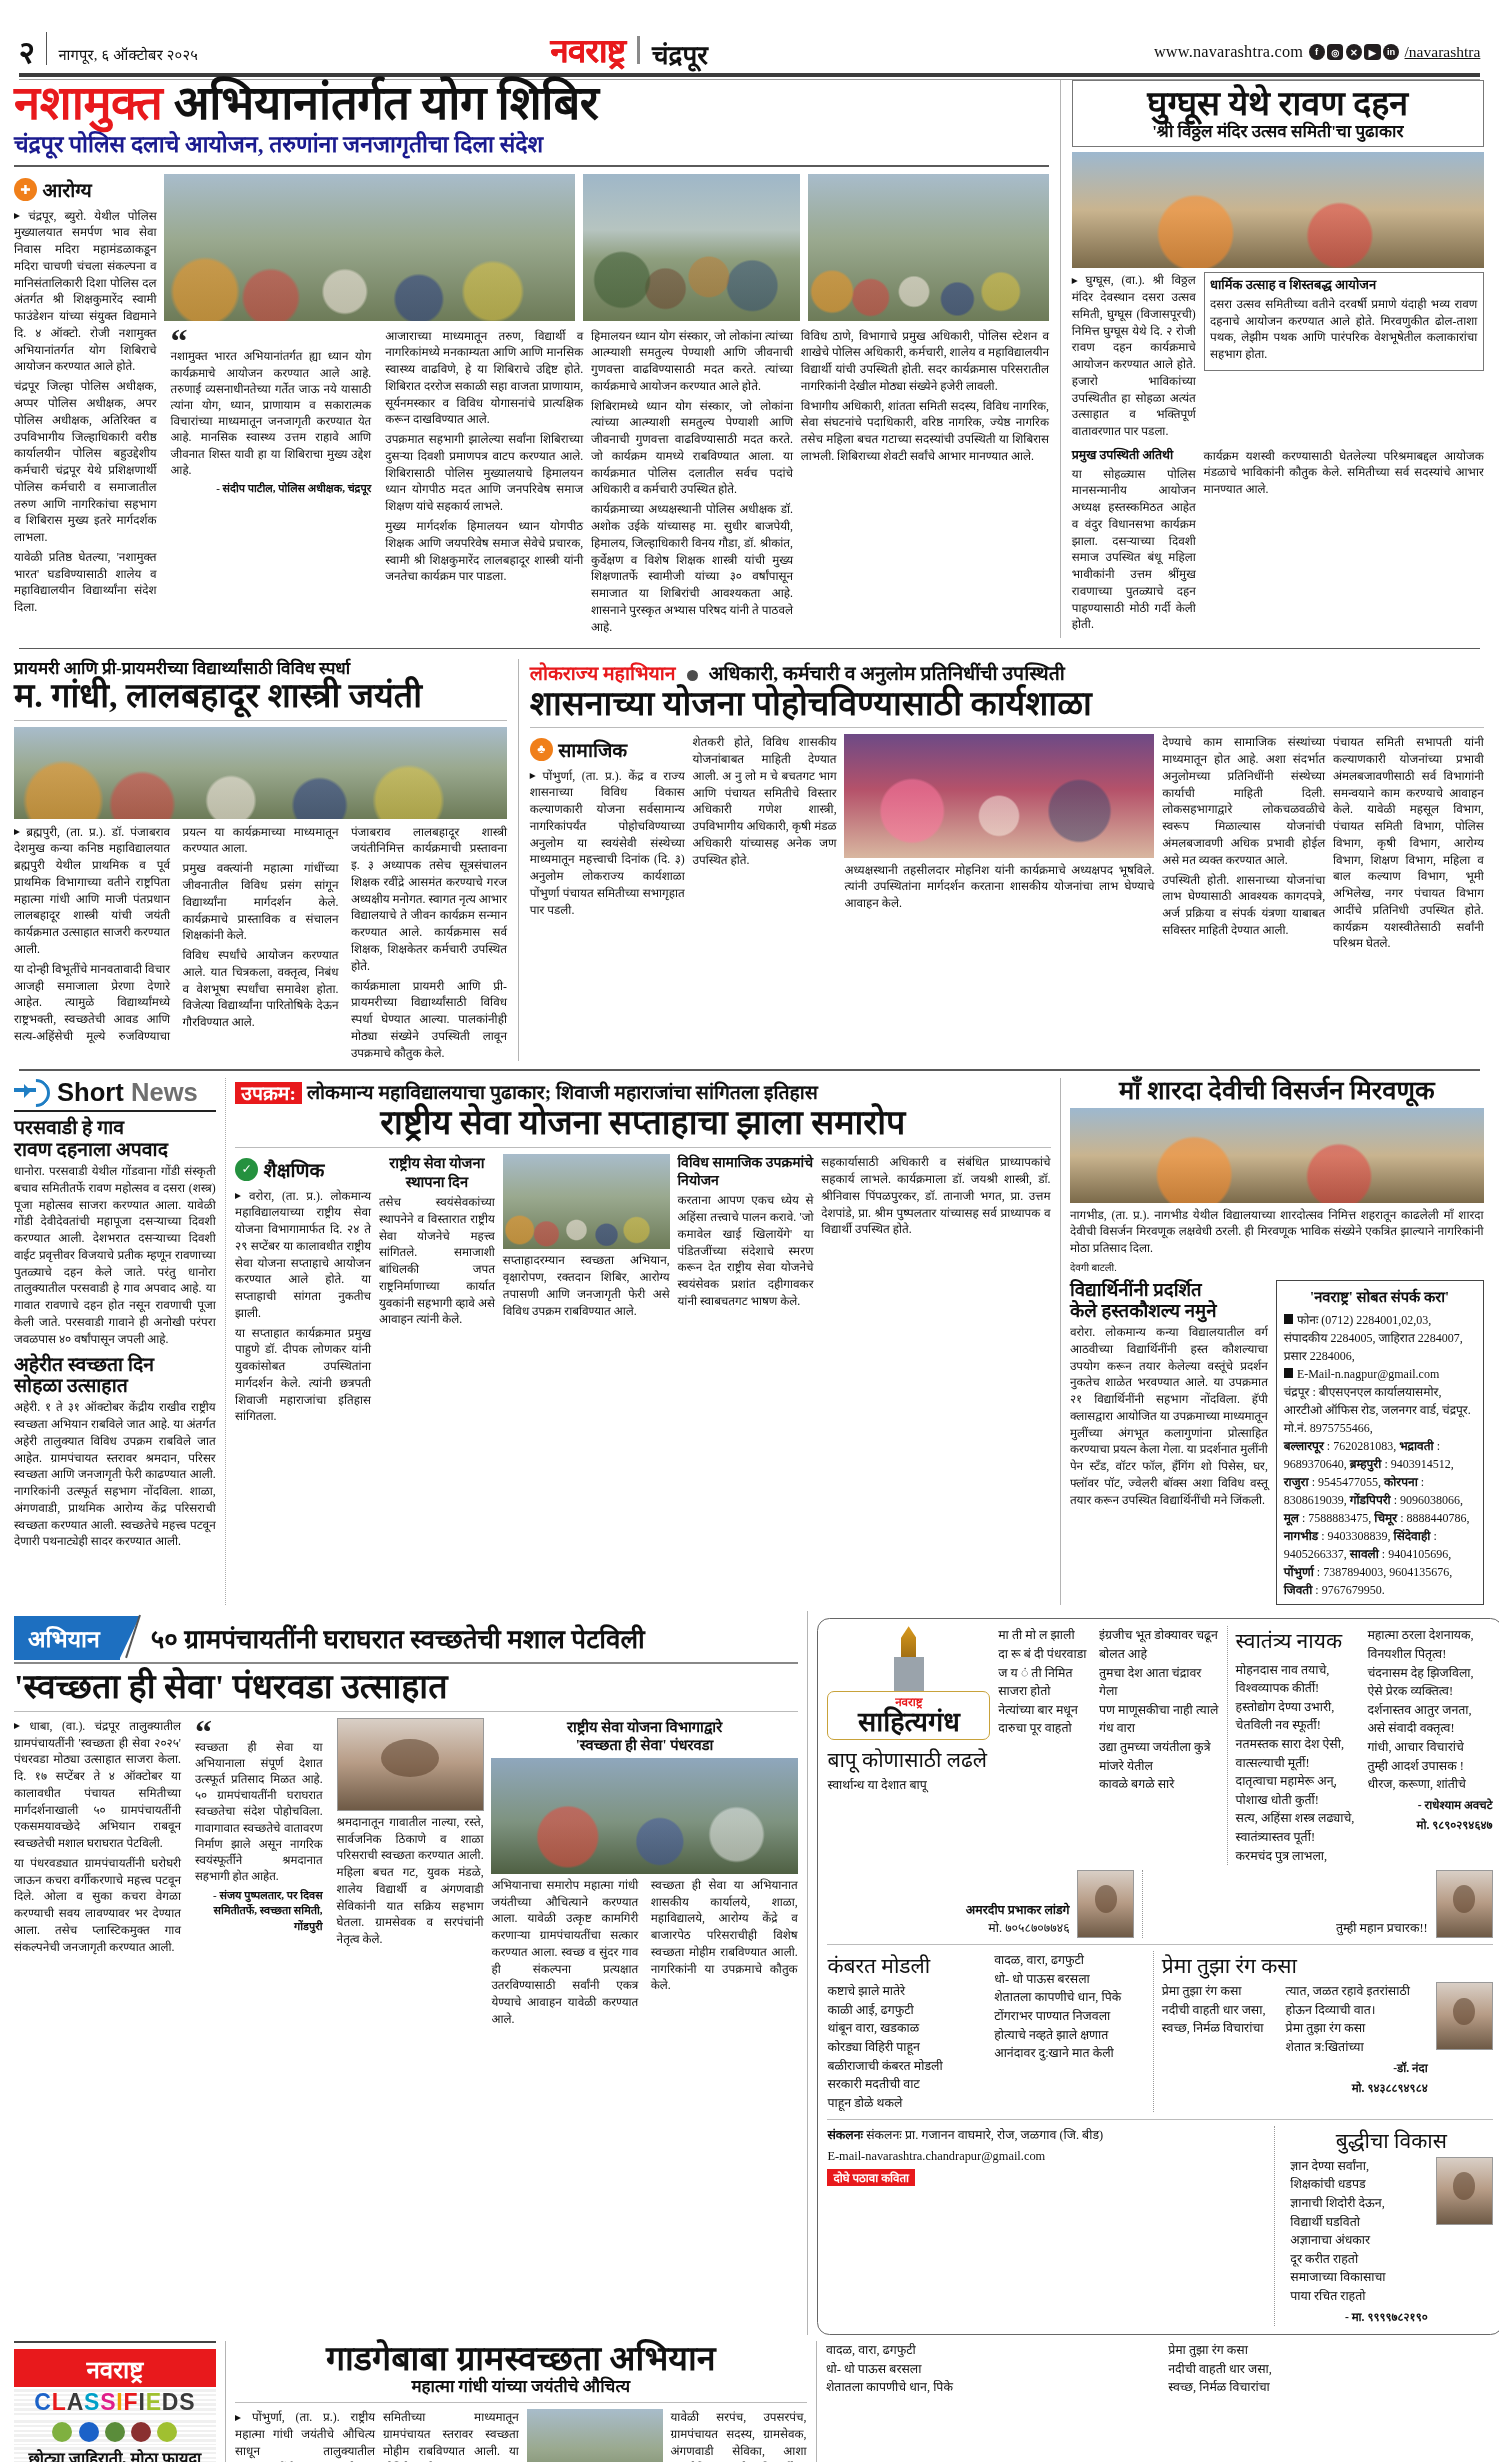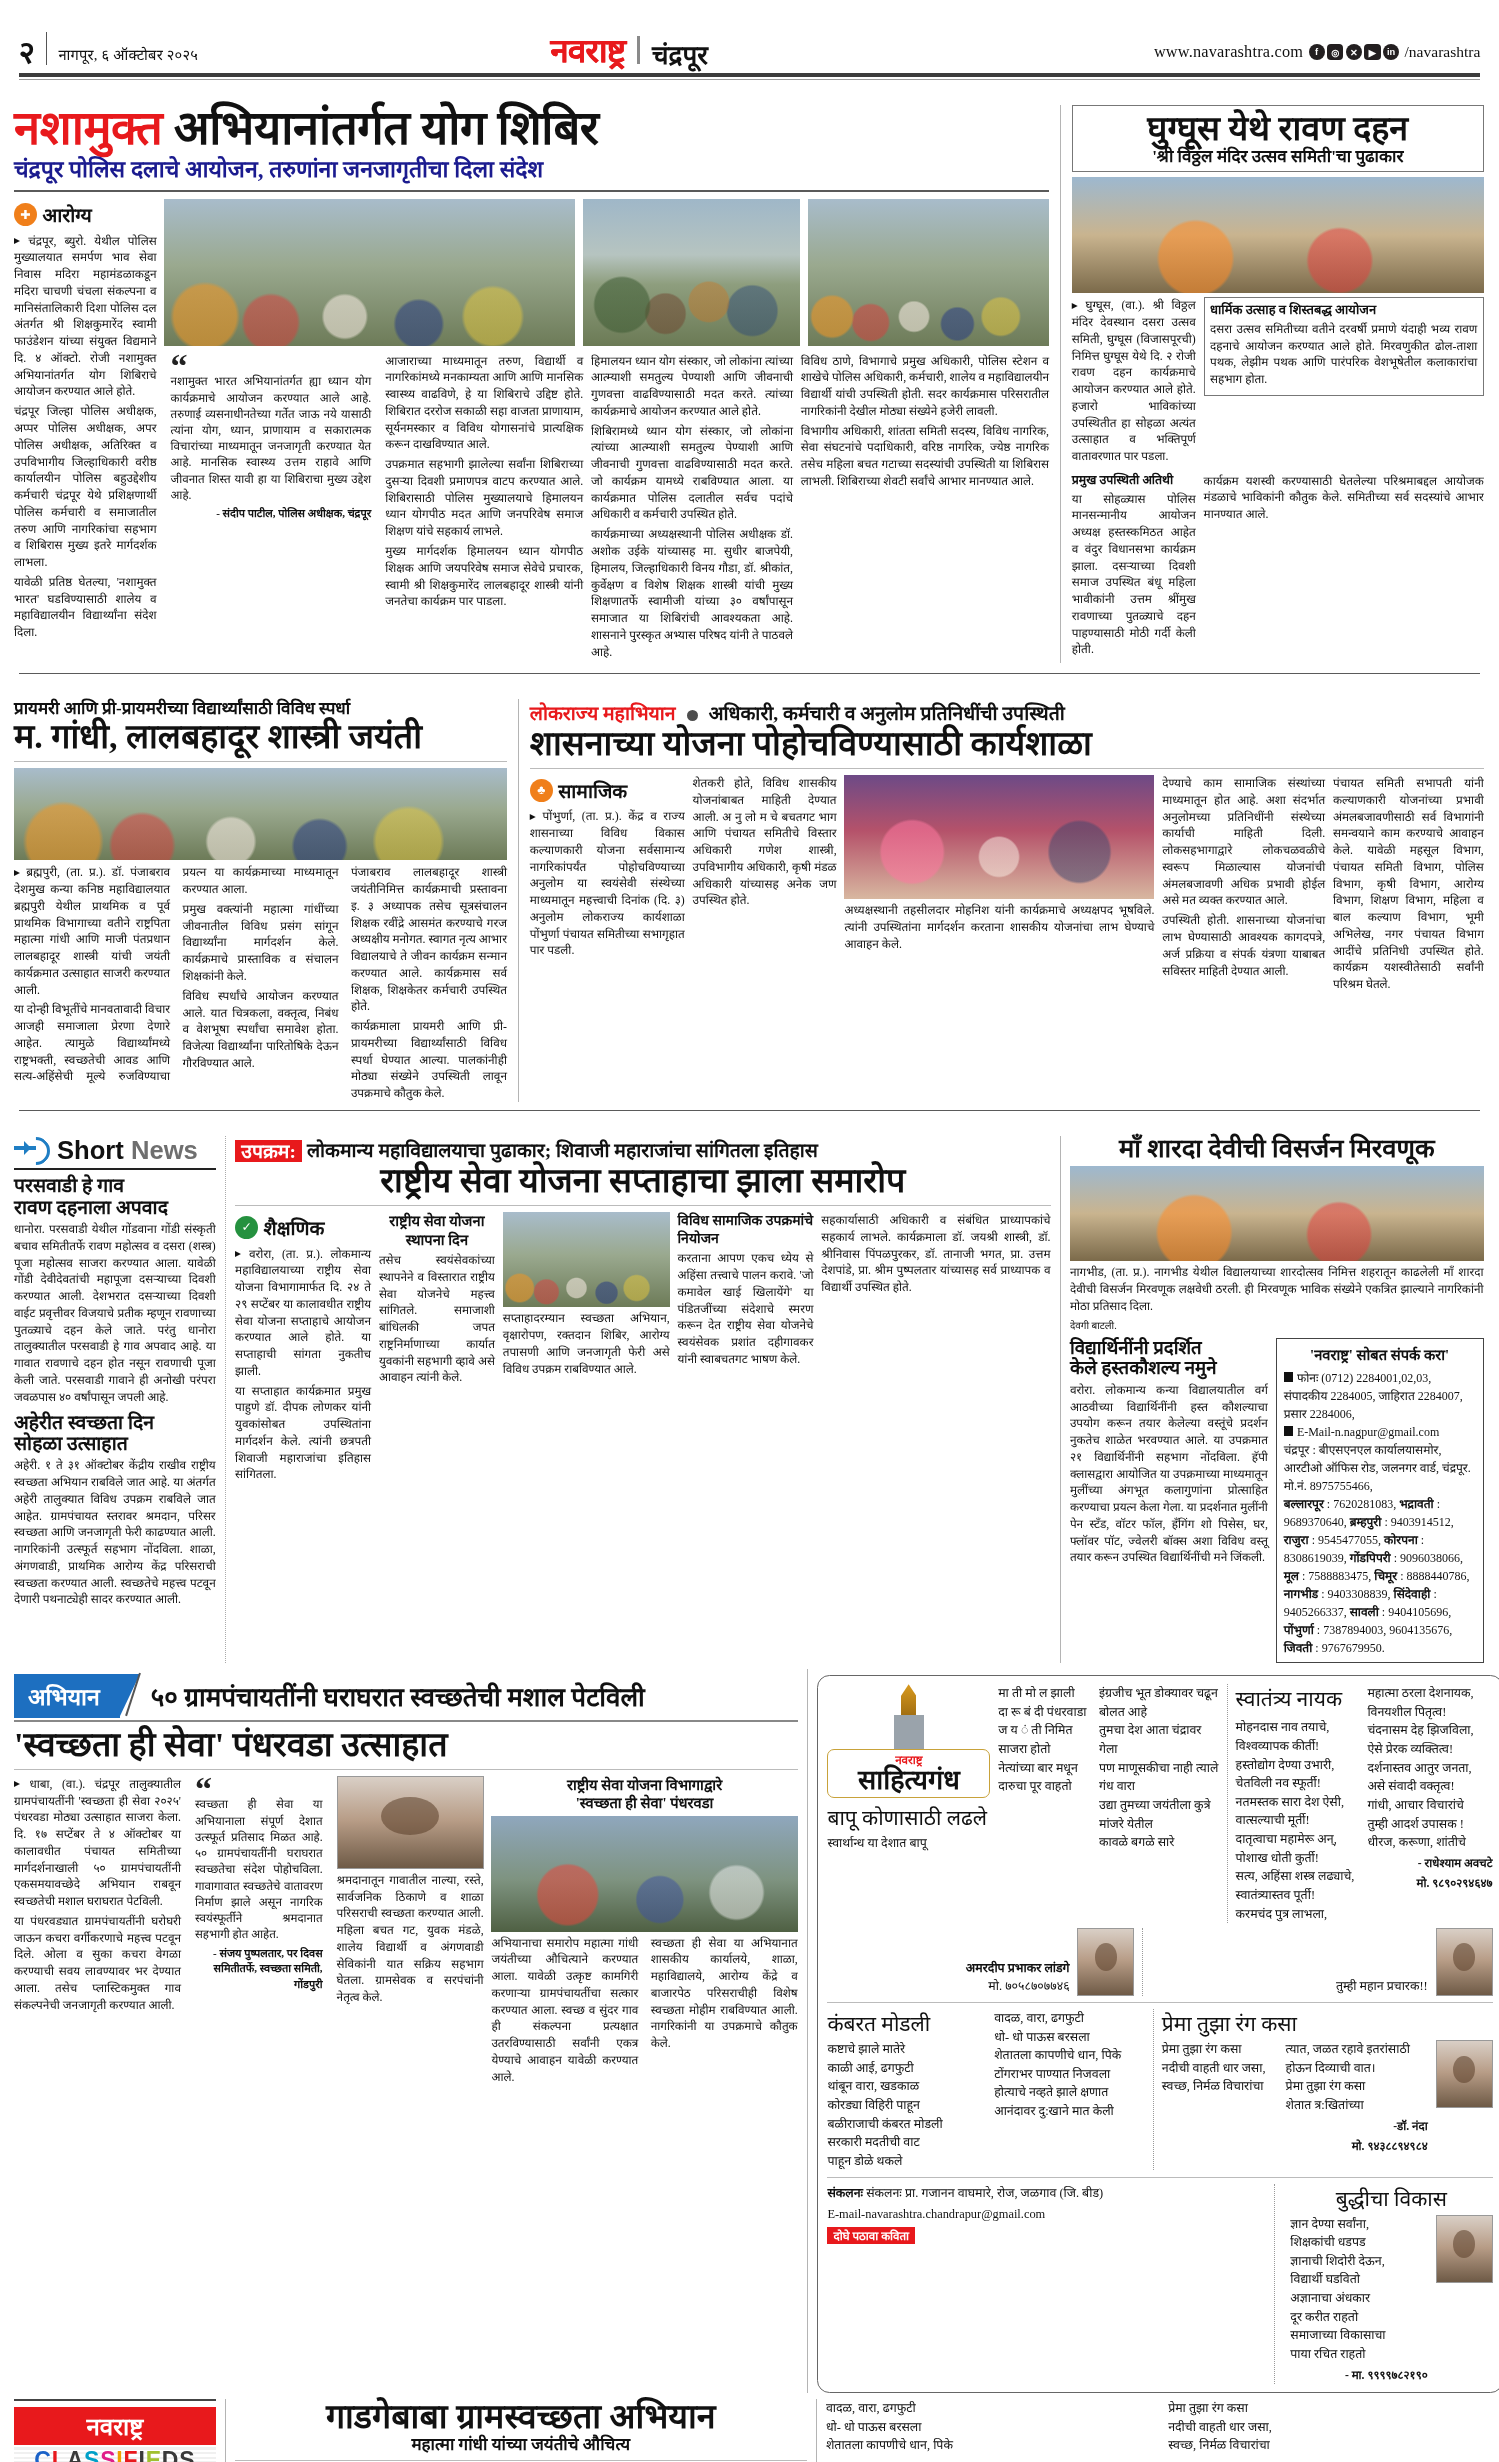--- a/index.html
+++ b/index.html
@@ -23,27 +23,27 @@
   .nav-logo { color:#e8191c; font-size:33px; font-weight:800; letter-spacing:-0.8px; line-height:.9;
               text-shadow: 0.4px 0 0 #e8191c; }
   .mh-div { width:2.3px; height:28px; background:#8a8a8a; margin:0 3.1px 3.1px 3.1px;}
   .city { font-size:26px; font-weight:700; line-height:.9;}
   .mh-right { display:flex; align-items:center; gap:5.4px; padding-bottom:4.7px;}
   .url { font-size:16.3px; letter-spacing:0.2px;}
   .soc { display:flex; gap:2.3px; align-items:center;}
   .soc span { width:16.3px;height:16.3px;border-radius:50%;background:#231f20;color:#fff;display:flex;
               align-items:center;justify-content:center;font-size:9.3px;font-weight:700;font-family:"Liberation Sans",sans-serif;}
   .soc span.sq { border-radius:3.9px; }
-  .handle { font-size:15.5px; }
+  .handle { font-size:15.5px;text-decoration:underline; }
 
   .rule-thick { height:3.9px; background:#3c3c3c; margin: 6.2px 4.7px 0 4.7px;}
   .rule-thin  { height:1.6px; background:#9b9b9b; margin: 1.6px 4.7px 0 4.7px;}
 
   
-  .main-grid { display:grid; grid-template-columns: 1046px 0.8px 423px; gap:0; margin-top:25px; }
+  .main-grid { display:grid; grid-template-columns: 1046px 0.8px 423px; gap:0; margin-top:0; }
   .vrule { background:#b4b4b4; width:0.8px; }
   .hrule { height:1.6px; background:#5a5a5a; margin:7.8px 0;}
   .hrule-light { height:0.8px; background:#bbb; margin:6.2px 0;}
 
   
   .kicker-red { color:#e8191c; }
   .h-mega { font-size:47px; font-weight:800; line-height:1.0; letter-spacing:-0.4px; }
   .h-mega .kicker-red { background:linear-gradient(transparent 64%, #ffffff 64%); }
   .h-sub { font-size:23px; font-weight:700; color:#1b1b8f; margin-top:4.7px; line-height:1.1;}
   .h-big { font-size:34px; font-weight:800; line-height:1.05; }

